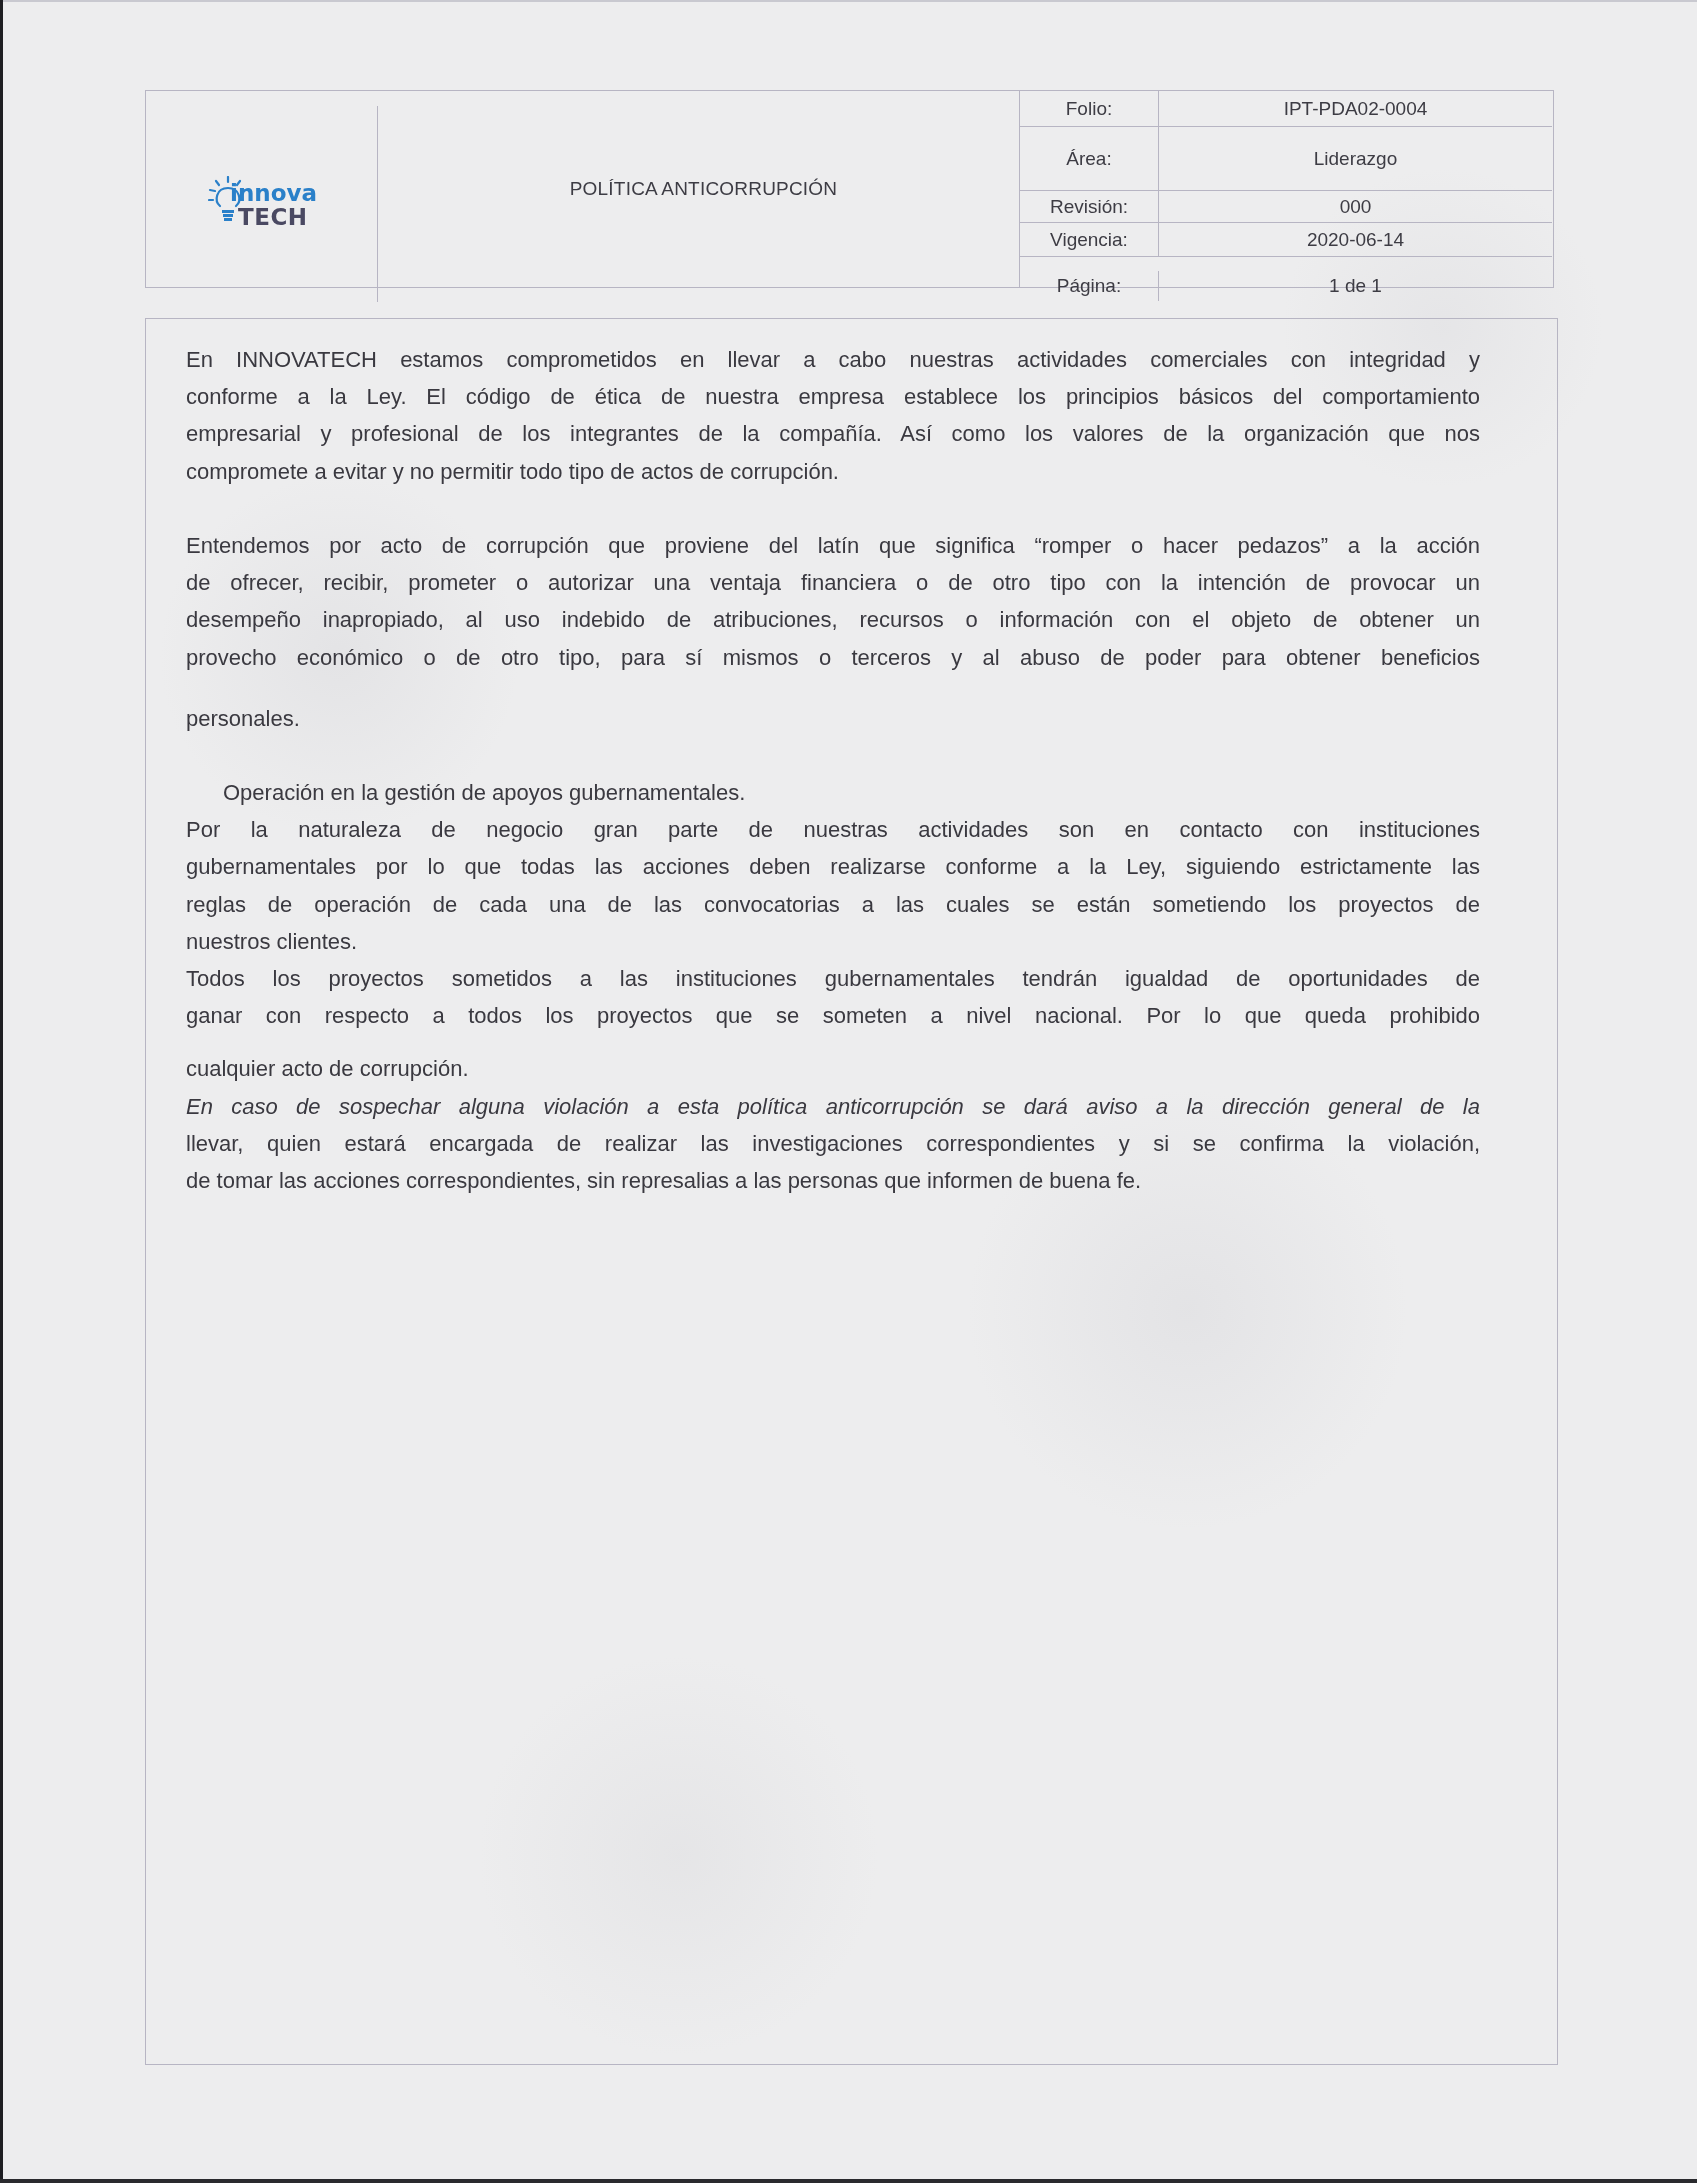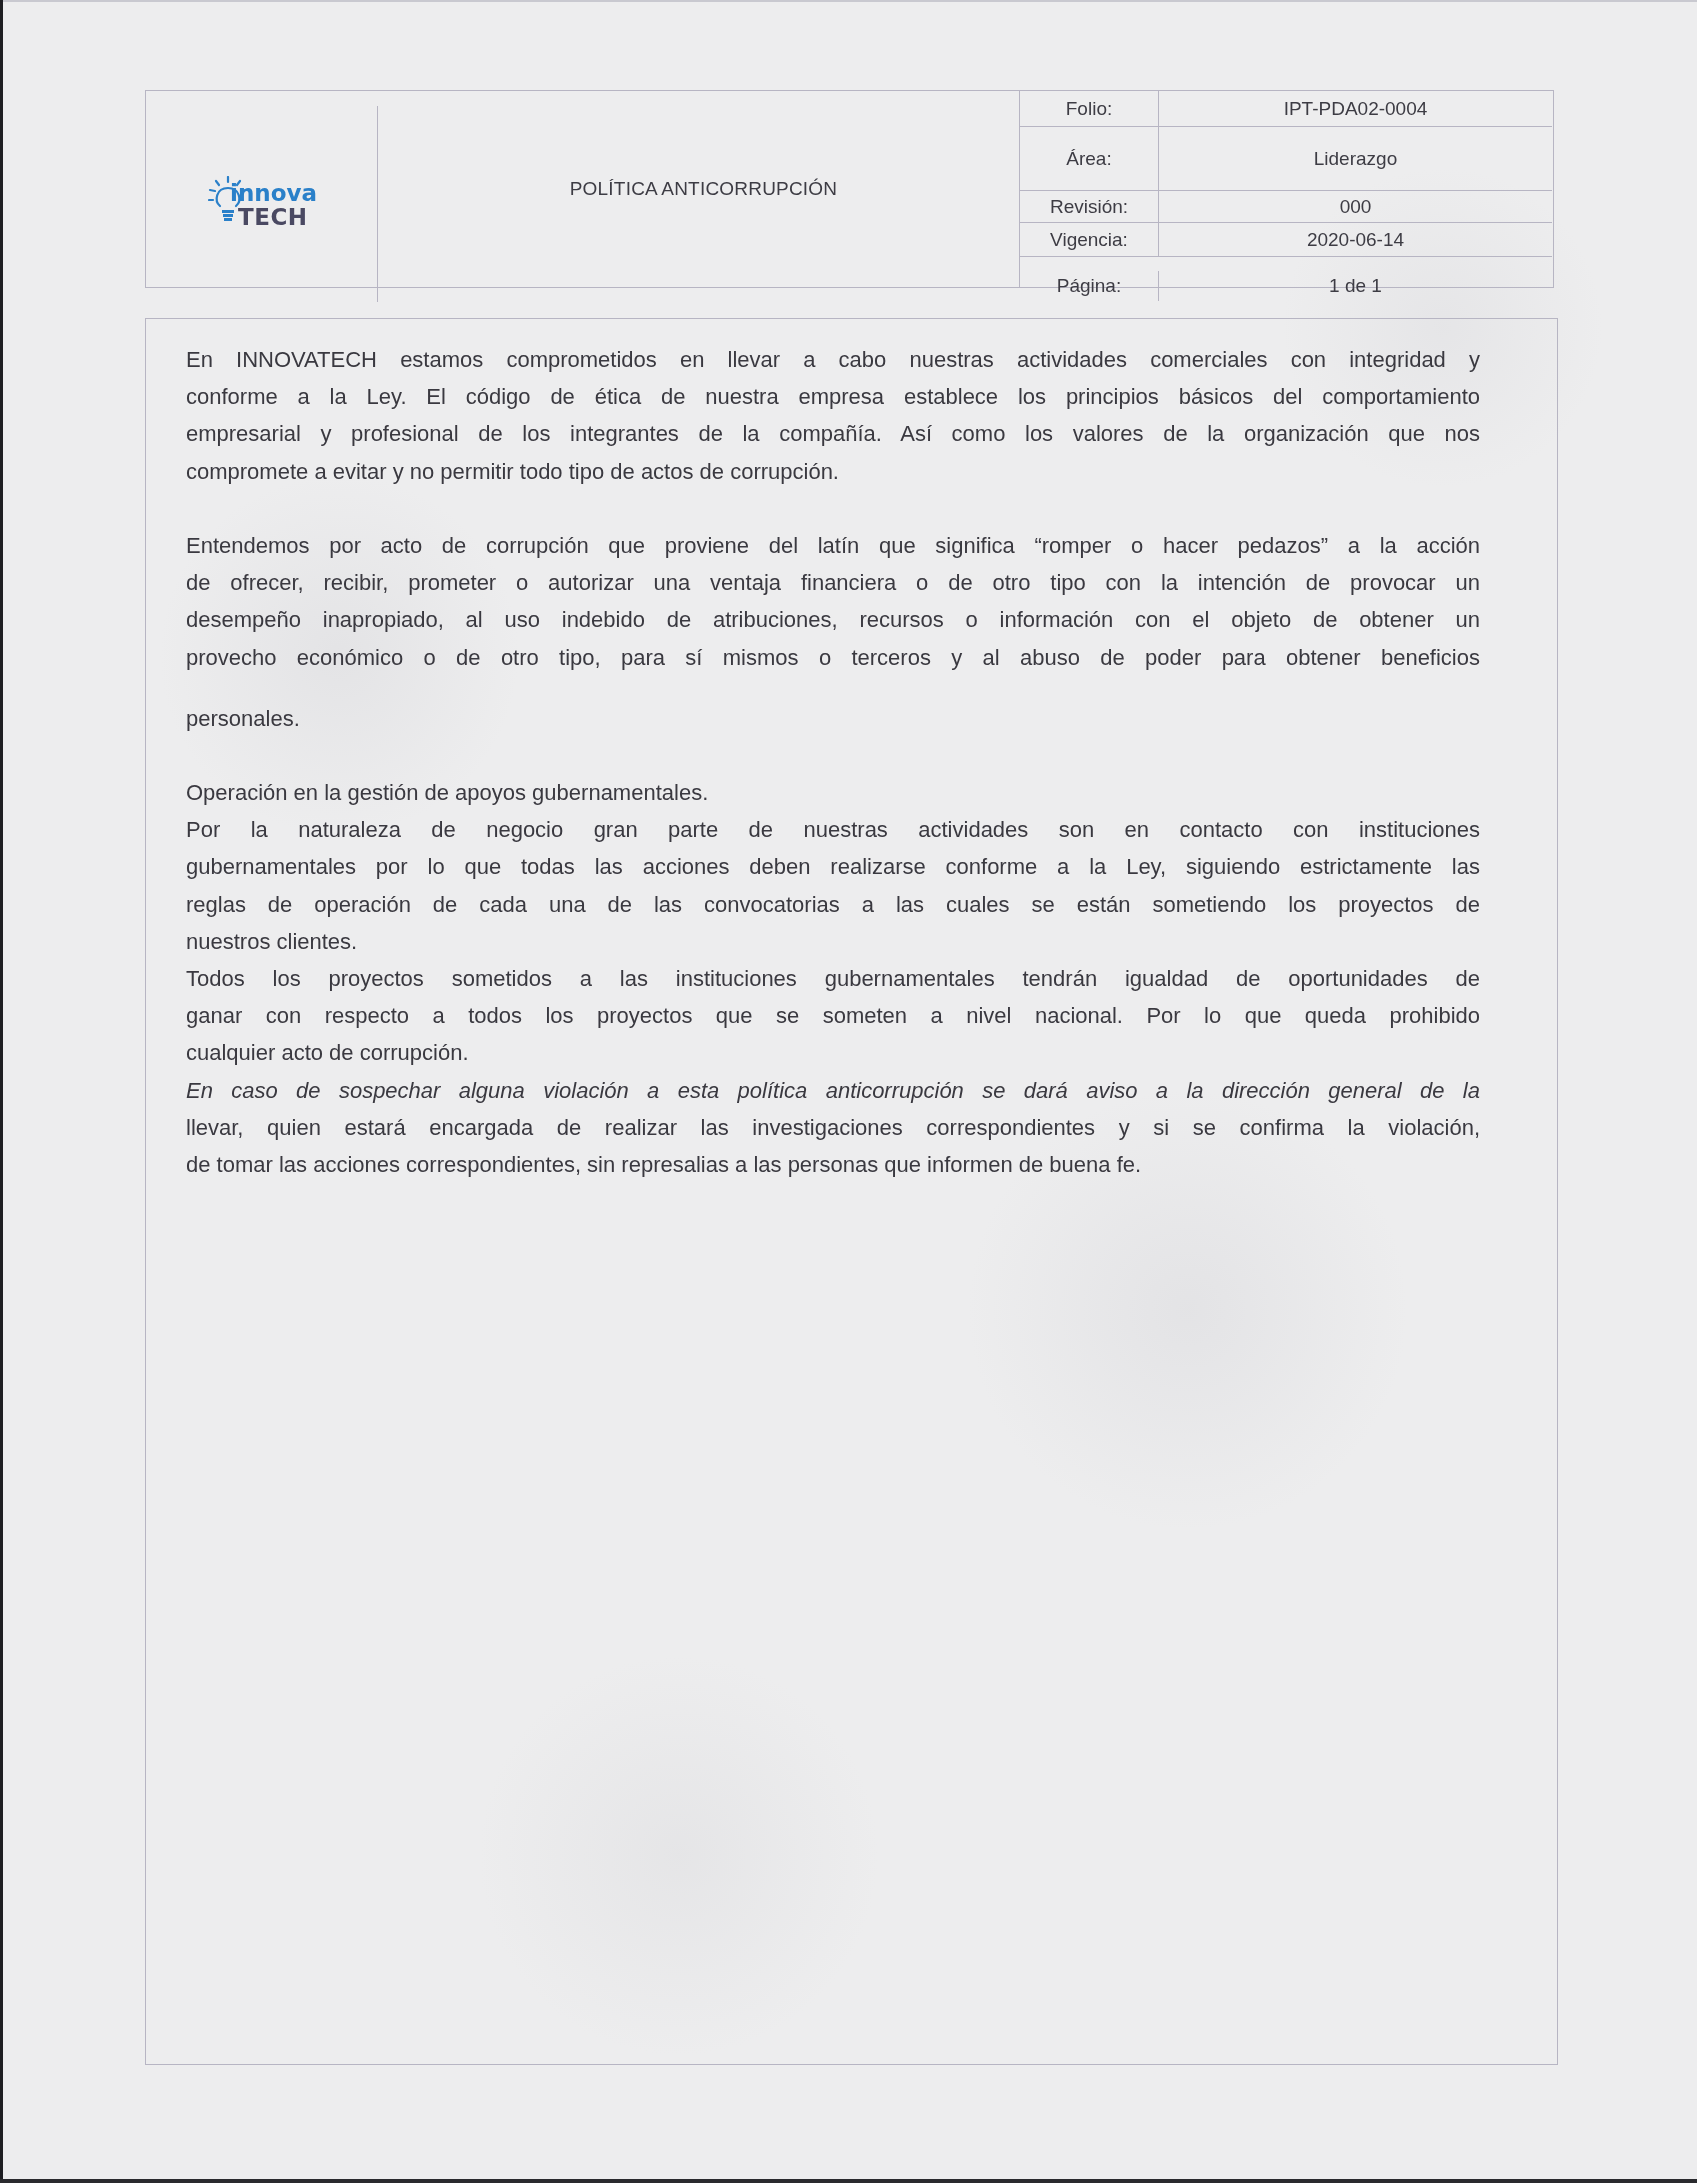--- a/index.html
+++ b/index.html
@@ -155,32 +155,32 @@
       <span class="line last" style="white-space: nowrap;">compromete a evitar y no permitir todo tipo de actos de corrupción.</span>
     </div>
     <div class="para">
       <span class="line" style="white-space: normal; word-spacing: 0px;">Entendemos por acto de corrupción que proviene del latín que significa “romper o hacer pedazos” a la acción</span>
       <span class="line" style="white-space: normal; word-spacing: 0px;">de ofrecer, recibir, prometer o autorizar una ventaja financiera o de otro tipo con la intención de provocar un</span>
       <span class="line" style="white-space: normal; word-spacing: 0px;">desempeño inapropiado, al uso indebido de atribuciones, recursos o información con el objeto de obtener un</span>
       <span class="line" style="white-space: normal; word-spacing: 0px;">provecho económico o de otro tipo, para sí mismos o terceros y al abuso de poder para obtener beneficios</span>
       <span class="line last" style="white-space: nowrap; margin-top: 24px;">personales.</span>
     </div>
     <div class="para tight">
-      <span class="line last" style="white-space: nowrap;">Operación en la gestión de apoyos gubernamentales.</span>
+      <span class="line last" style="white-space: nowrap; margin-left: 37px;">Operación en la gestión de apoyos gubernamentales.</span>
     </div>
     <div class="para tight">
       <span class="line" style="white-space: normal; word-spacing: 0px;">Por la naturaleza de negocio gran parte de nuestras actividades son en contacto con instituciones</span>
       <span class="line" style="white-space: normal; word-spacing: 0px;">gubernamentales por lo que todas las acciones deben realizarse conforme a la Ley, siguiendo estrictamente las</span>
       <span class="line" style="white-space: normal; word-spacing: 0px;">reglas de operación de cada una de las convocatorias a las cuales se están sometiendo los proyectos de</span>
       <span class="line last" style="white-space: nowrap;">nuestros clientes.</span>
     </div>
     <div class="para tight">
       <span class="line" style="white-space: normal; word-spacing: 0px;">Todos los proyectos sometidos a las instituciones gubernamentales tendrán igualdad de oportunidades de</span>
       <span class="line" style="white-space: normal; word-spacing: 0px;">ganar con respecto a todos los proyectos que se someten a nivel nacional. Por lo que queda prohibido</span>
-      <span class="line last" style="white-space: nowrap;">cualquier acto de corrupción.</span>
+      <span class="line last" style="white-space: nowrap; margin-top: 16px;">cualquier acto de corrupción.</span>
     </div>
     <div class="para tight">
       <span class="line" style="white-space: normal; word-spacing: 0px; font-style: italic;">En caso de sospechar alguna violación a esta política anticorrupción se dará aviso a la dirección general de la</span>
       <span class="line" style="white-space: normal; word-spacing: 0px;">llevar, quien estará encargada de realizar las investigaciones correspondientes y si se confirma la violación,</span>
       <span class="line last" style="white-space: nowrap;">de tomar las acciones correspondientes, sin represalias a las personas que informen de buena fe.</span>
     </div>
   </div>
 </div>
 
 </body></html>

